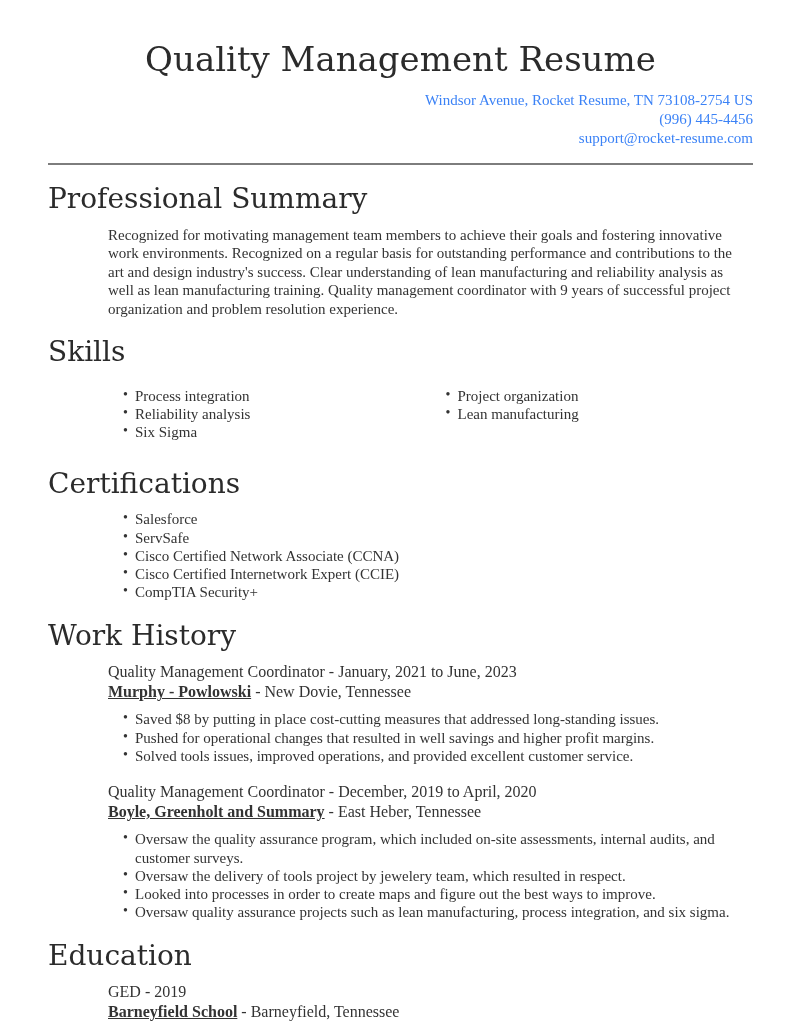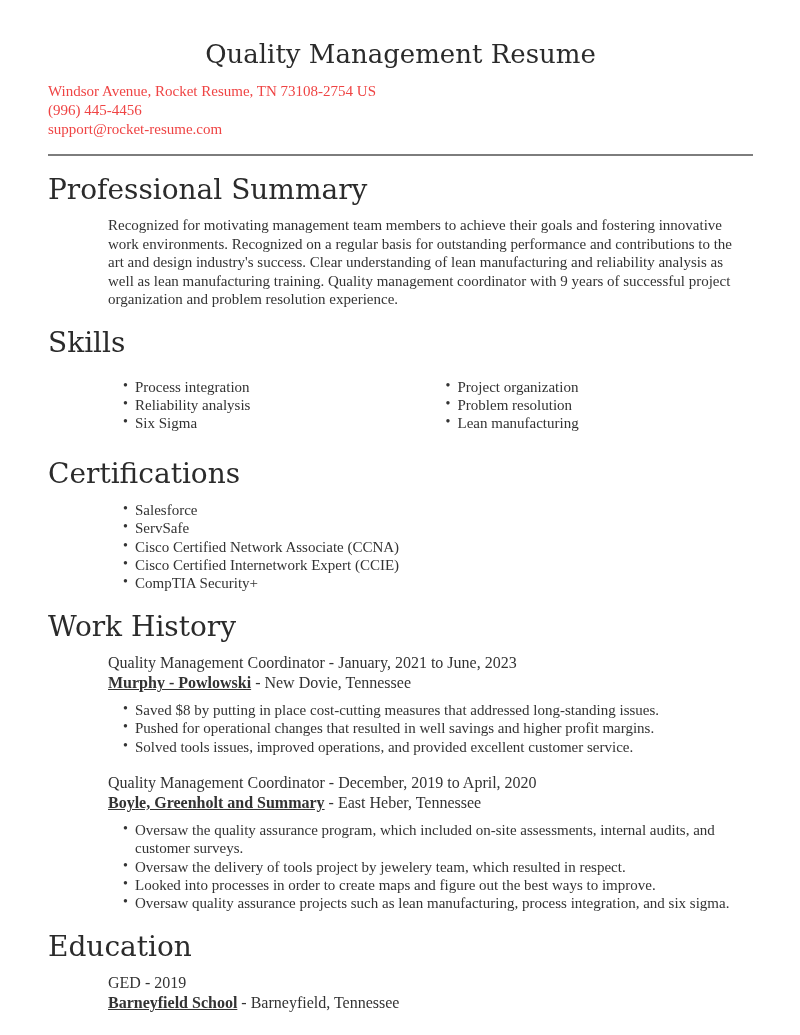--- a/index.html
+++ b/index.html
@@ -15,31 +15,31 @@
     font-family: "Liberation Serif", serif;
     color: #333333;
   }
   .page {
     padding: 40px 47px 40px 48px;
   }
   
   .doc-title {
     font-family: "DejaVu Serif", serif;
     font-weight: 400;
-    font-size: 26px;
+    font-size: 34px;
     line-height: 1.15;
     text-align: center;
     color: #2b2b2b;
     margin: 0 0 12px 0;
   }
   .contact {
-    text-align: left;
+    text-align: right;
     font-size: 15px;
     line-height: 19px;
-    color: #ef4444;
+    color: #3b82f6;
   }
   .rule {
     border: none;
     border-top: 2px solid #7d7d7d;
     margin: 15px 0 0 0;
   }
   
   .section-heading {
     font-family: "DejaVu Serif", serif;
     font-weight: 400;
@@ -110,21 +110,20 @@
   <h2 class="section-heading">Skills</h2>
   <div class="indent">
     <div class="skills-grid">
       <ul class="bullets">
         <li>Process integration</li>
         <li>Reliability analysis</li>
         <li>Six Sigma</li>
       </ul>
       <ul class="bullets">
         <li>Project organization</li>
-        <li>Problem resolution</li>
         <li>Lean manufacturing</li>
       </ul>
     </div>
   </div>
 
   <h2 class="section-heading">Certifications</h2>
   <div class="indent">
     <ul class="bullets">
       <li>Salesforce</li>
       <li>ServSafe</li>

